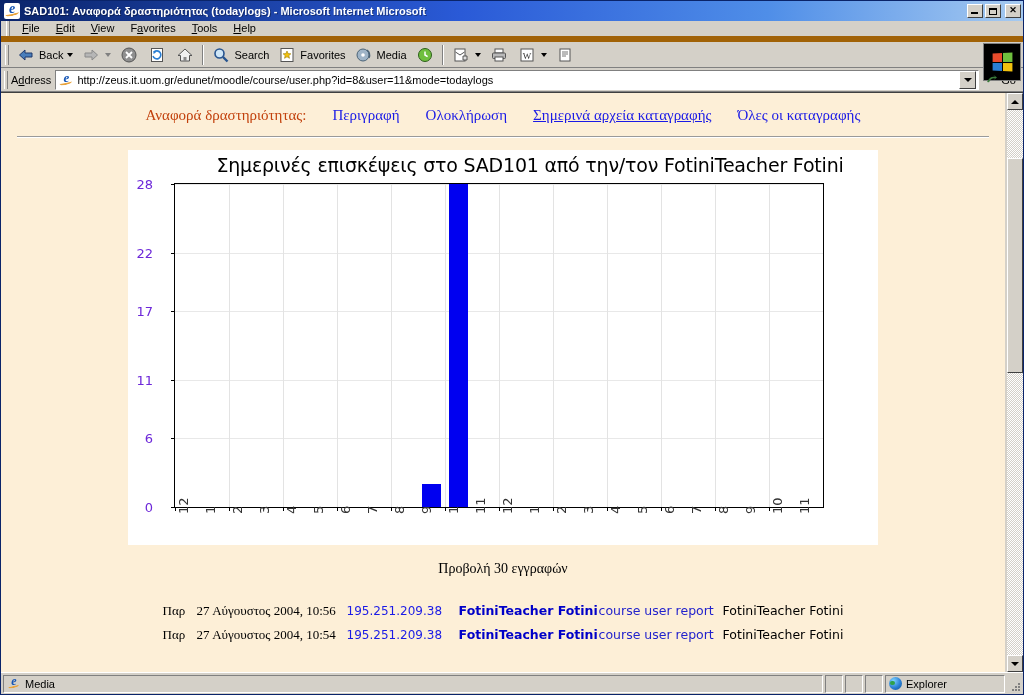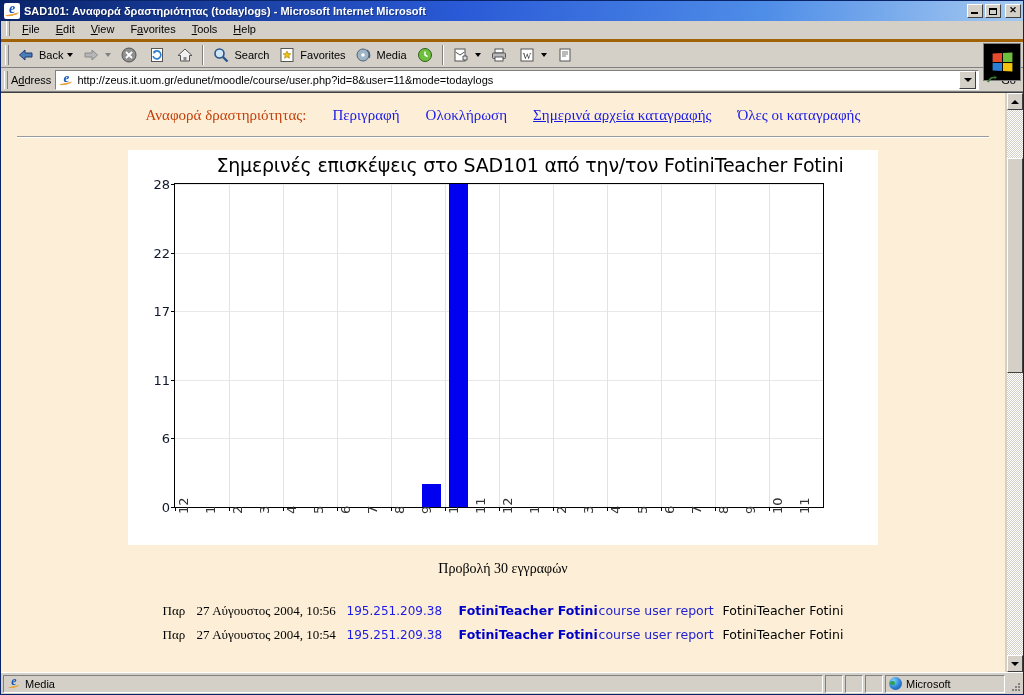--- a/index.html
+++ b/index.html
@@ -74,22 +74,22 @@
   }
   .tbtn .maxbox {
     width: 8px; height: 7px;
     border: 1px solid #000; border-top-width: 2px;
   }
 
   
   .menubar {
     height: 21px; flex: 0 0 21px;
     background: #d4d0c8;
-    display: flex; align-items: flex-start;
-    border-bottom: 3px solid #a16207;
+    display: flex; align-items: flex-end;
+    border-bottom: 6px solid #a16207;
     padding-left: 3px;
   }
   .menubar .gripper {
     width: 4px; height: 15px; margin-right: 4px;
     border-left: 1px solid #fff; border-right: 1px solid #808080;
     margin-left: 2px;
   }
   .menu-item {
     font-size: 11px; color: #000;
     padding: 2px 8px; white-space: nowrap;
@@ -262,22 +262,22 @@
   }
   .gridv {
     position: absolute; top: 0; bottom: 0; width: 1px;
     background: #e3e3e3;
   }
   .gridh {
     position: absolute; left: 0; right: 0; height: 1px;
     background: #e8e8e8;
   }
   .ytick-label {
-    position: absolute; right: 100%; margin-right: 5px;
-    font-size: 13px; color: #0f172a;
+    position: absolute; right: 100%; margin-right: 22px;
+    font-size: 13px; color: #6d28d9;
     font-family: "DejaVu Sans", sans-serif;
     transform: translateY(-50%);
     white-space: nowrap;
   }
   .ytick-mark {
     position: absolute; left: -4px; width: 4px; height: 1px;
     background: #000;
   }
   .bar {
     position: absolute; bottom: 0;
@@ -740,21 +740,21 @@
         <span class="e">e</span>
           <span class="swoosh"></span>
       </span>
       <span>Media</span>
     </span>
     <span class="status-pane status-small"></span>
     <span class="status-pane status-small"></span>
     <span class="status-pane status-small"></span>
     <span class="status-pane status-zone">
       <span class="globe"></span>
-      <span>Microsoft</span>
+      <span>Explorer</span>
     </span>
     <span class="grip-corner">
       <i style="right:1px;bottom:1px"></i>
         <i style="right:4px;bottom:1px"></i>
         <i style="right:7px;bottom:1px"></i>
       <i style="right:1px;bottom:4px"></i>
         <i style="right:4px;bottom:4px"></i>
       <i style="right:1px;bottom:7px"></i>
     </span>
   </div>

